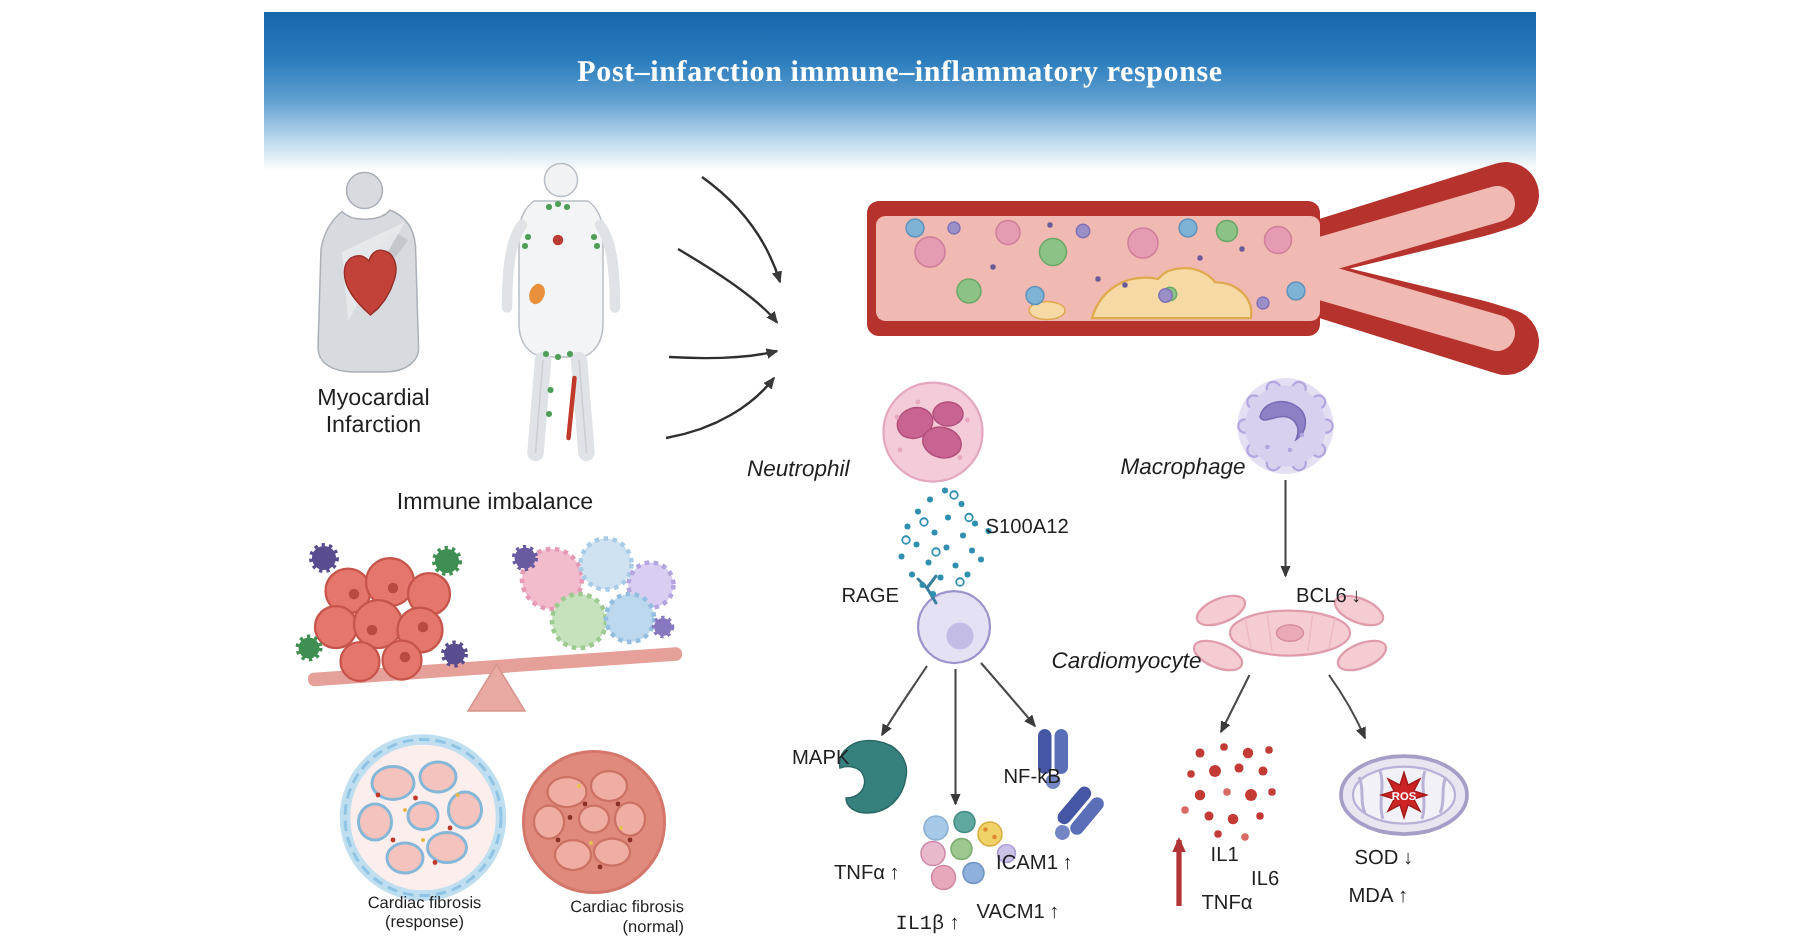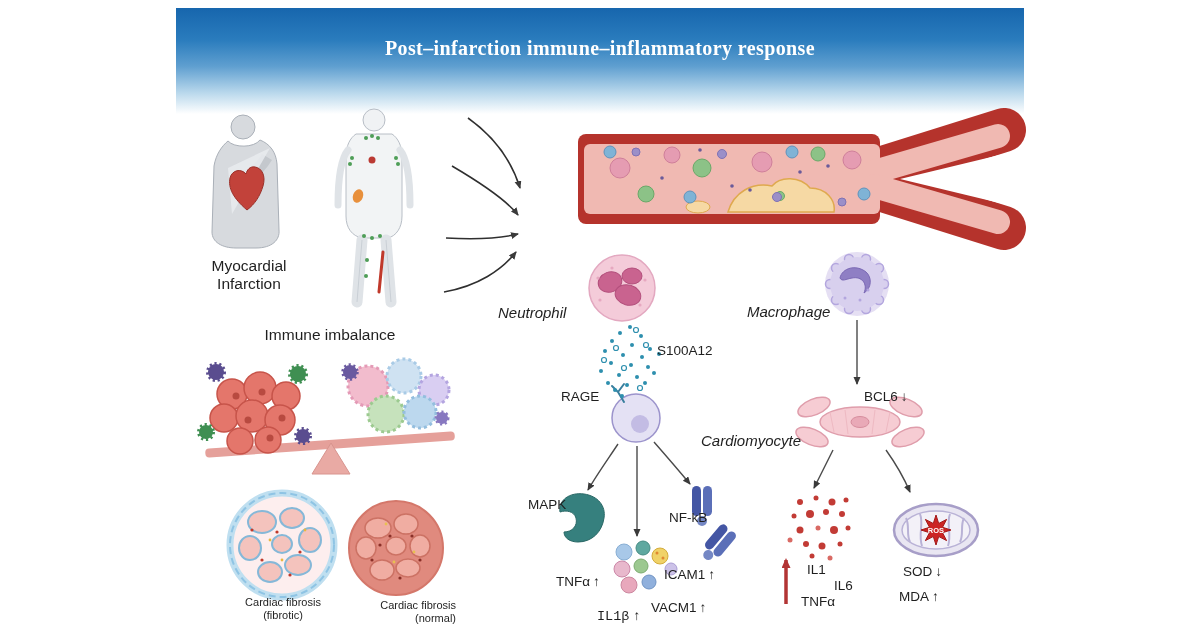--- a/index.html
+++ b/index.html
@@ -386,21 +386,21 @@
         <path d="M950,514 C946,524 952,534 948,546"></path>
         <path d="M964,518 C960,526 964,534 960,542"></path>
       </g>
       <polygon points="951,530 942.5,532.7 946.6,540.6 938.7,536.5 936,545 933.3,536.5 925.4,540.6 929.5,532.7 921,530 929.5,527.3 925.4,519.4 933.3,523.5 936,515 938.7,523.5 946.6,519.4 942.5,527.3" fill="#cc2424" stroke="#a31a1a"></polygon>
       <text x="936" y="533" text-anchor="middle" font-size="7.5" font-weight="bold" fill="#ffffff" font-family="Liberation Sans, sans-serif">ROS</text>
     </g>
   </svg>
 
   <div class="lbl big center" style="left:188px;top:257px;width:122px;">Myocardial Infarction</div>
   <div class="lbl big center" style="left:240px;top:326px;width:180px;">Immune imbalance</div>
-  <div class="lbl small center" style="left:224px;top:596px;width:118px;">Cardiac fibrosis (fibrotic)</div>
+  <div class="lbl small center" style="left:224px;top:596px;width:118px;">Cardiac fibrosis (response)</div>
   <div class="lbl small center" style="left:338px;top:599px;width:118px;text-align:right;">Cardiac fibrosis (normal)</div>
 
   <div class="lbl ital" style="left:498px;top:304px;">Neutrophil</div>
   <div class="lbl" style="left:657px;top:343px;">S100A12</div>
   <div class="lbl" style="left:561px;top:389px;">RAGE</div>
   <div class="lbl" style="left:528px;top:497px;">MAPK</div>
   <div class="lbl" style="left:641px;top:510px;margin-left:28px;">NF-kB</div>
 
   <div class="lbl" style="left:556px;top:574px;">
     <span>TNFα</span><span class="glyph">↑</span>

